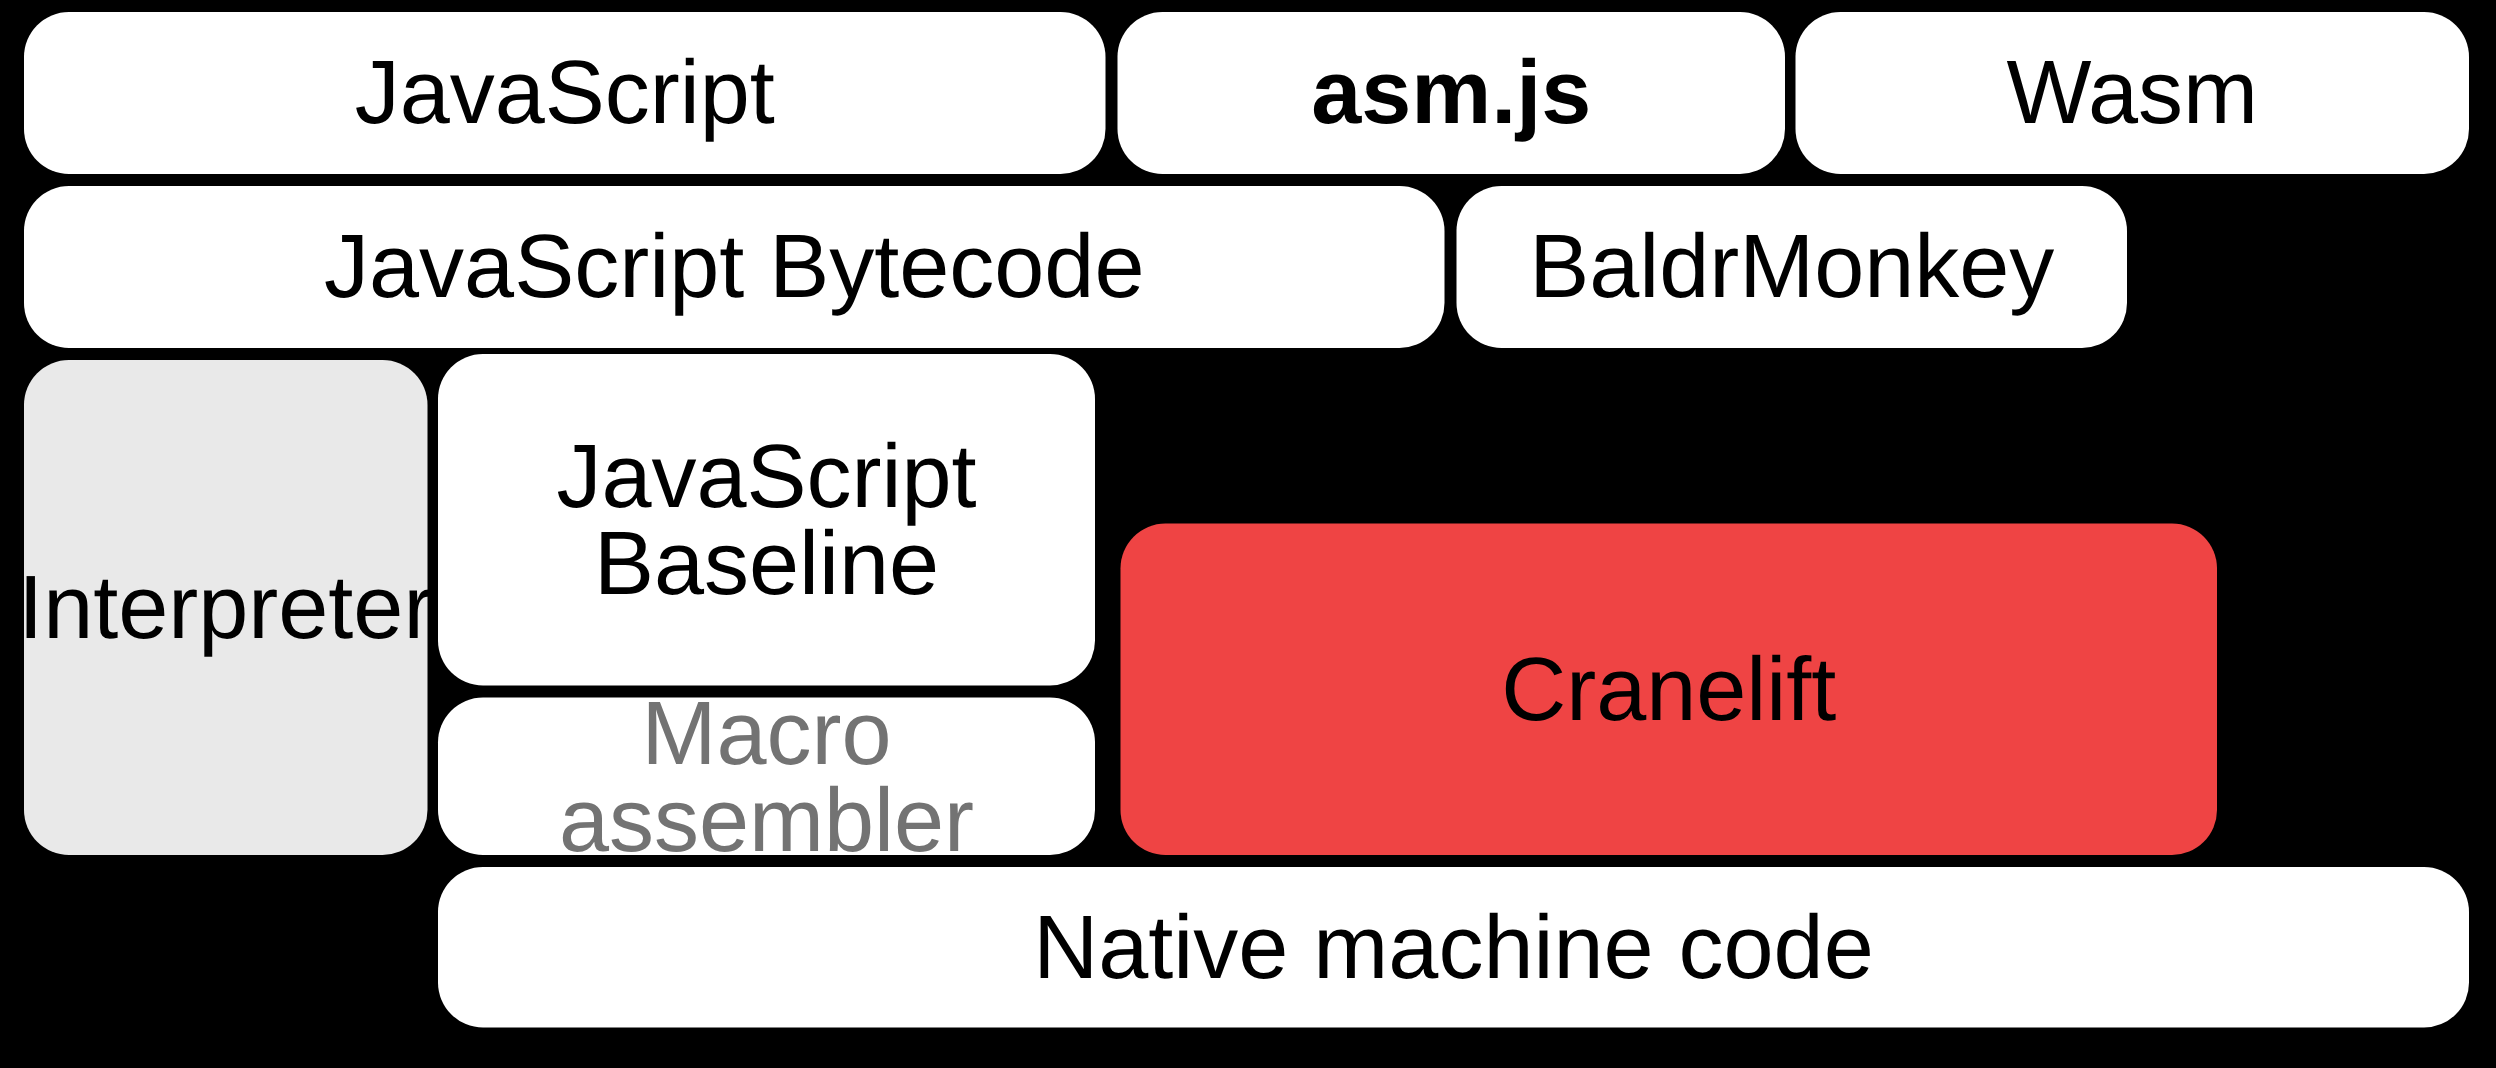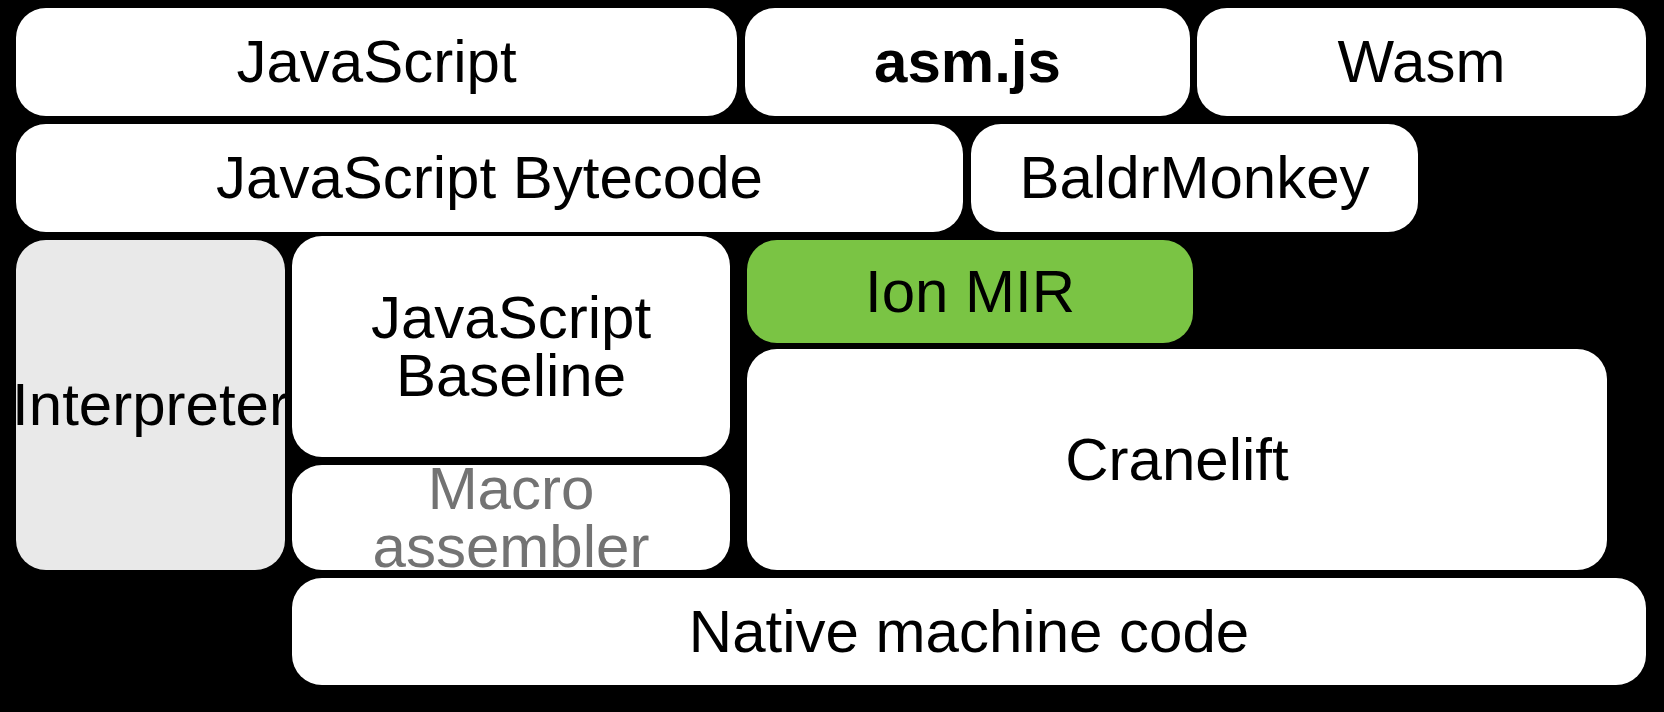--- a/index.html
+++ b/index.html
@@ -58,25 +58,22 @@
 
   <div class="box" style="left: 971px; top: 124px; width: 447px; height: 108px; background-color: rgb(255, 255, 255); color: rgb(0, 0, 0);">
     <span>BaldrMonkey</span>
   </div>
 
   <div class="box" style="left: 292px; top: 236px; width: 438px; height: 221px; background-color: rgb(255, 255, 255); color: rgb(0, 0, 0);">
     <span>JavaScript</span>
     <span>Baseline</span>
   </div>
 
-  <div class="box" style="left: 747px; top: 240px; width: 446px; height: 103px; background-color: rgb(122, 196, 68); color: rgb(0, 0, 0);">
-    <span>Ion MIR</span>
-  </div>
 
-  <div class="box" style="left: 747px; top: 349px; width: 860px; height: 221px; background-color: #ffffff; color: rgb(0, 0, 0);">
+  <div class="box" style="left: 747px; top: 349px; width: 731px; height: 221px; background-color: #ef4444; color: rgb(0, 0, 0);">
     <span>Cranelift</span>
   </div>
 
   <div class="box" style="left: 292px; top: 465px; width: 438px; height: 105px; background-color: rgb(255, 255, 255); color: #737373;">
     <span>Macro assembler</span>
   </div>
 
   <div class="box" style="left: 292px; top: 578px; width: 1354px; height: 107px; background-color: rgb(255, 255, 255); color: rgb(0, 0, 0);">
     <span>Native machine code</span>
   </div>

